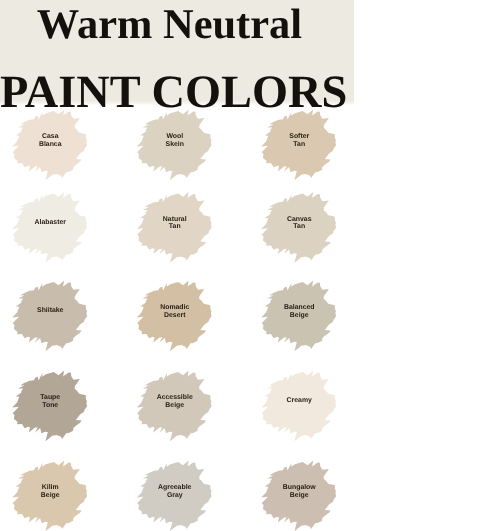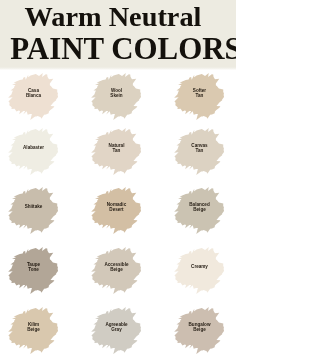--- a/index.html
+++ b/index.html
@@ -1,21 +1,21 @@
 <!DOCTYPE html>
 <html><head>
 <meta charset="utf-8">
 <title>Warm Neutral Paint Colors</title>
 <style>
   html,body{margin:0;padding:0;}
   body{width:236px;height:354px;background:#ffffff;font-family:"Liberation Sans",sans-serif;overflow:hidden;}
   .page{position:relative;width:236px;height:354px;}
   .header{position:absolute;left:0;top:0;width:236px;height:70px;background:linear-gradient(to bottom,#edebe1 0,#edebe1 67px,#f6f5f0 69px,#ffffff 70px);}
   .t1{position:absolute;left:-5px;top:3px;width:236px;text-align:center;font-family:"Liberation Serif",serif;font-weight:700;font-size:28.3px;line-height:28px;color:#14110c;}
-  .t2{position:absolute;left:0;top:34px;width:252px;text-align:center;font-family:"Liberation Serif",serif;font-weight:700;font-size:30.9px;line-height:29px;color:#14110c;letter-spacing:0px;}
+  .t2{position:absolute;left:0;top:46px;width:252px;text-align:left;font-family:"Liberation Serif",serif;font-weight:700;font-size:30.9px;line-height:29px;color:#14110c;letter-spacing:0px;}
   .grid{position:absolute;left:0;top:62px;width:236px;}
   .sw{position:absolute;}
   .sw svg{display:block;}
   .lbl{position:absolute;left:0;top:-3px;width:100%;height:100%;display:flex;flex-direction:column;align-items:center;justify-content:center;font-size:4.6px;font-weight:700;color:#241c13;line-height:5.1px;text-align:center;-webkit-font-smoothing:antialiased;}
 </style>
 </head>
 <body>
 
 <div class="page">
   <div class="header"></div>

